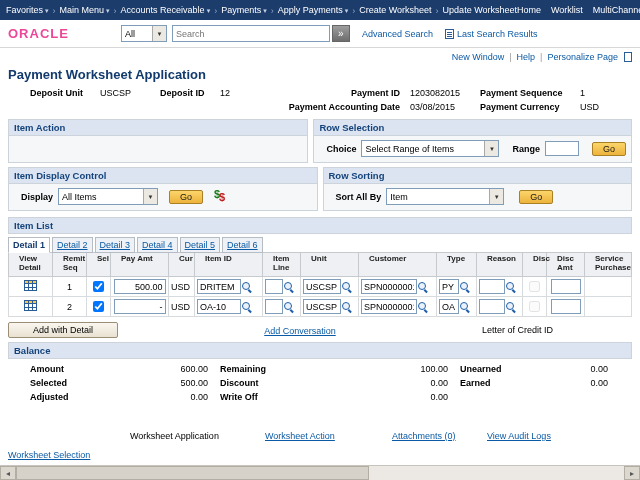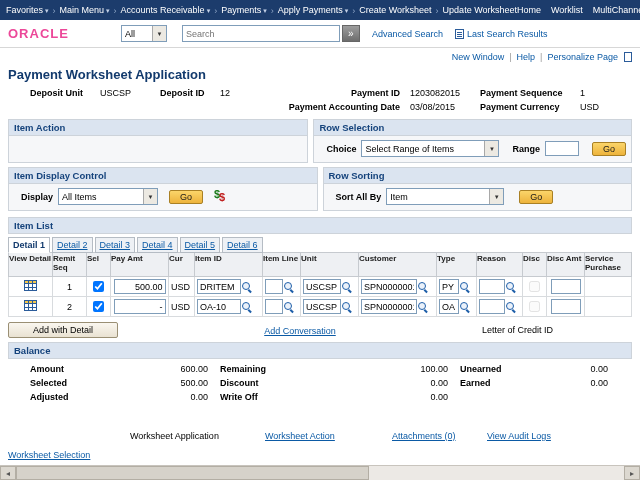--- a/index.html
+++ b/index.html
@@ -18,21 +18,21 @@
 
   
   .toolbar{height:28px;display:flex;align-items:center;padding:0 8px;background:#fff;border-bottom:1px solid #d7d7d7;}
   .brand{color:#ec4899;font-weight:bold;font-size:13px;letter-spacing:1px;}
   .searchgrp{display:flex;align-items:center;margin-left:52px;}
   .fakesel{display:inline-flex;align-items:center;height:17px;border:1px solid #7f9db9;background:#fff;font-size:9px;cursor:pointer;}
   .fakesel .txt{padding:0 3px;flex:1;white-space:nowrap;overflow:hidden;}
   .fakesel .arw{width:14px;align-self:stretch;background:#ece9e2;border-left:1px solid #a8a8a8;display:flex;align-items:center;justify-content:center;}
   .fakesel .arw::after{content:"▼";font-size:6px;color:#333;}
   .scope{width:46px;}
-  .searchbox{width:158px;height:17px;border:1px solid #7f9db9;font-size:9px;padding:0 3px;margin-left:15px;}
+  .searchbox{width:158px;height:17px;border:1px solid #7f9db9;font-size:9px;padding:0 3px;margin-left:5px;}
   .gg{height:17px;width:18px;background:linear-gradient(#9d9d9d,#6d6d6d);color:#fff;border:1px solid #666;margin-left:2px;display:flex;align-items:center;justify-content:center;cursor:pointer;}
   .gg::after{content:"»";font-size:10px;}
   .minlink{color:#0b5aa5;font-size:9px;margin-left:12px;text-decoration:none;white-space:nowrap;}
   .hist-ic{width:9px;height:10px;border:1px solid #2b5c9a;background:#fff;margin-left:12px;position:relative;display:inline-block;}
   .hist-ic::after{content:"";position:absolute;left:1px;top:2px;width:5px;height:1px;background:#2b5c9a;box-shadow:0 2px 0 #2b5c9a,0 4px 0 #2b5c9a;}
   .hist-ic + .minlink{margin-left:3px;}
 
   
   .pagelinks{display:flex;justify-content:flex-end;align-items:center;padding:3px 8px 1px;}
   .plink{color:#0b5aa5;font-size:9px;text-decoration:none;white-space:nowrap;}
@@ -71,21 +71,21 @@
 
   
   .tabs{display:flex;gap:2px;padding:3px 8px 0;align-items:flex-end;}
   .tab{font-size:9px;padding:2px 4px;border:1px solid #b5bcc4;background:#eef1f5;cursor:pointer;margin-bottom:-1px;white-space:nowrap;}
   .tab.active{background:#fff;font-weight:bold;color:#123a6d;border-bottom-color:#fff;}
   .tab.link{color:#0b5aa5;text-decoration:underline;}
 
   
   .gridwrap{margin:0 8px;}
   table.grid{width:100%;border-collapse:collapse;table-layout:fixed;}
-  .grid th{background:#eef0f3;border:1px solid #c6cacf;font-size:8px;font-weight:bold;color:#222;padding:1px 0;text-align:left;vertical-align:top;height:24px;}
+  .grid th{background:#eef0f3;border:1px solid #c6cacf;font-size:8px;font-weight:bold;color:#222;padding:1px 10px;text-align:left;vertical-align:top;height:24px;}
   .grid td{border:1px solid #d8dbde;font-size:9px;padding:1px 2px;height:20px;vertical-align:middle;background:#fff;white-space:nowrap;}
   .c{text-align:center;}
   .amt{width:52px;text-align:right;}
   .wi44{width:44px;}.wi18{width:18px;}.wi38{width:38px;}.wi56{width:56px;}.wi20{width:20px;}.wi26{width:26px;}.wi30{width:30px;}
   .cb{width:11px;height:11px;margin:0;vertical-align:middle;}
   .cbd{opacity:.6;}
   .grid-ic{display:inline-block;cursor:pointer;line-height:0;}
 
   
   .addrow{display:flex;align-items:center;margin:5px 8px 4px;}

